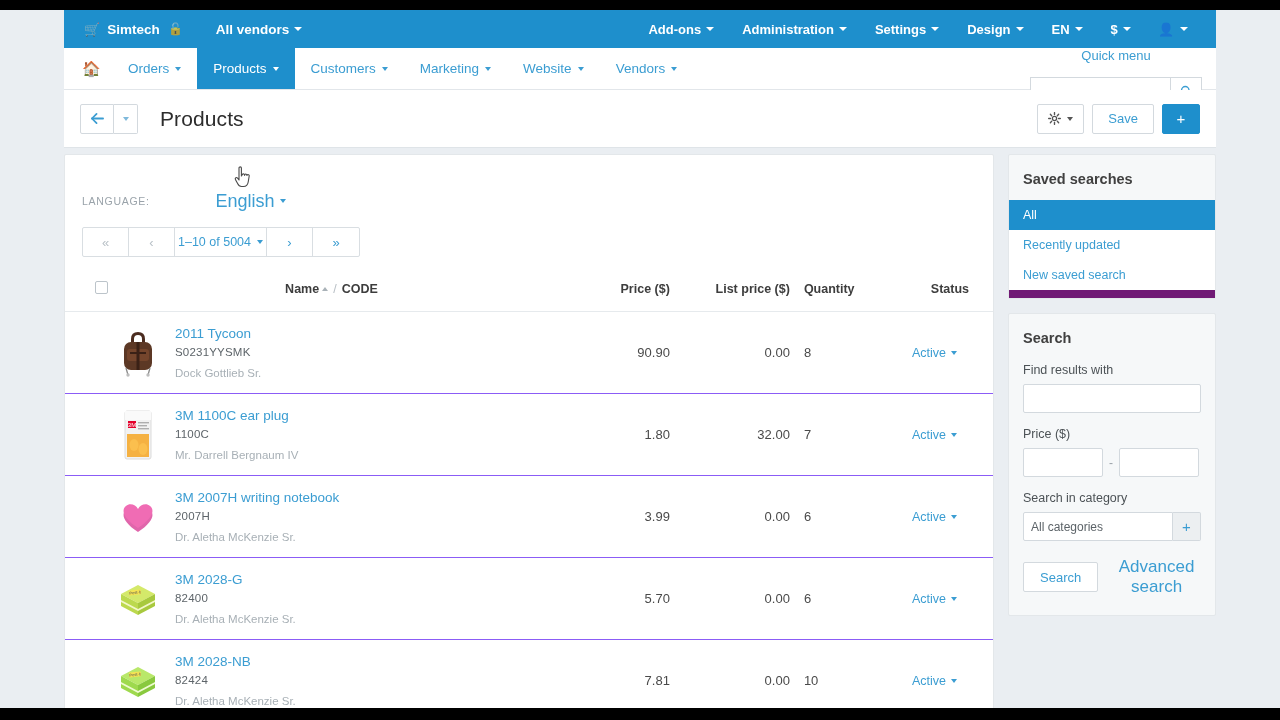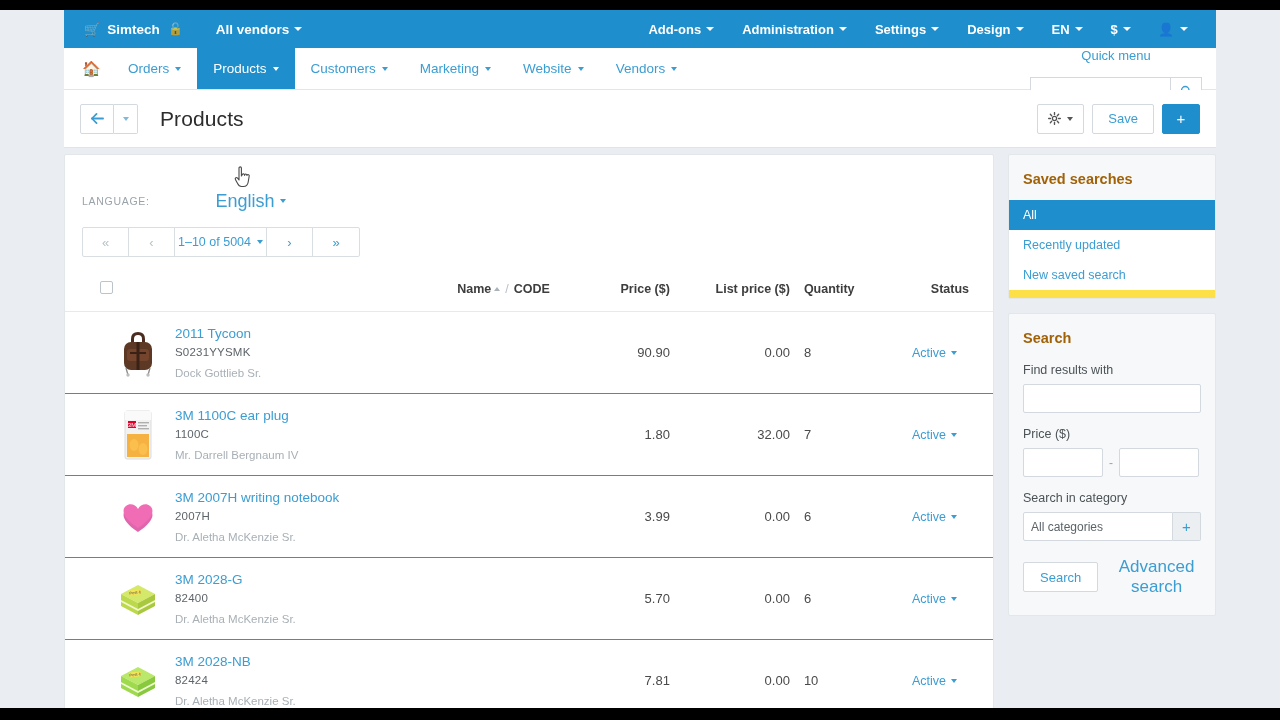--- a/index.html
+++ b/index.html
@@ -193,21 +193,21 @@
     color: #3b9dd2; font-size: 13px;
   }
   .pg:last-child { border-right: none; }
   .pg.disabled { color: #b9c1c7; }
   .pg.count { min-width: 92px; gap: 6px; font-size: 12.5px; }
 
   
   table.products { width: 100%; border-collapse: collapse; margin-top: 18px; }
   table.products th {
     font-size: 12.5px; color: #3d3d3d; font-weight: bold;
-    text-align: right; padding: 6px 0 14px 0;
+    text-align: center; padding: 6px 0 14px 0;
     border-bottom: 1px solid #e6eaed;
   }
   .th-check { width: 48px; padding-left: 24px !important; }
   .th-name  { width: 340px; }
   .th-price { width: 120px; text-align: right !important; }
   .th-list  { width: 120px; text-align: right !important; }
   .th-qty   { width: 110px; text-align: left !important; padding-left: 14px !important;}
   .th-status{ text-align: right !important; padding-right: 24px !important; }
 
   .chk {
@@ -246,29 +246,29 @@
     display: inline-flex; align-items: center; gap: 5px;
   }
 
   
   .sidebar { position: absolute; right: 0; top: 6px; width: 208px; }
   .panel {
     background: #f6f8f9; border: 1px solid #e3e7ea;
     border-radius: 2px; margin-bottom: 14px;
   }
   .panel-title {
-    font-size: 14.5px; font-weight: bold; color: #a16207;
+    font-size: 14.5px; font-weight: bold; color: #404040;
     padding: 16px 14px 13px 14px;
   }
   .ss-item {
     padding: 8px 14px; font-size: 12.5px; color: #3b9dd2;
     background: #fff;
   }
   .ss-item.active { background: #1e8fcc; color: #fff; }
-  .ss-list { background: #fde047; padding-bottom: 8px; }
+  .ss-list { background: #701a75; padding-bottom: 8px; }
   .panel-body { padding: 0 14px 18px 14px; }
   .field-label { font-size: 12.5px; color: #4c5256; margin: 4px 0 7px 0; }
   .inp {
     width: 100%; height: 29px;
     border: 1px solid #d3d9de; background: #fff; border-radius: 2px;
     outline: none; padding: 0 7px;
     font-family: "Liberation Sans", sans-serif; font-size: 12px; color: #333;
   }
   .price-row { display: flex; align-items: center; gap: 6px; }
   .price-row .inp { width: 80px; }

